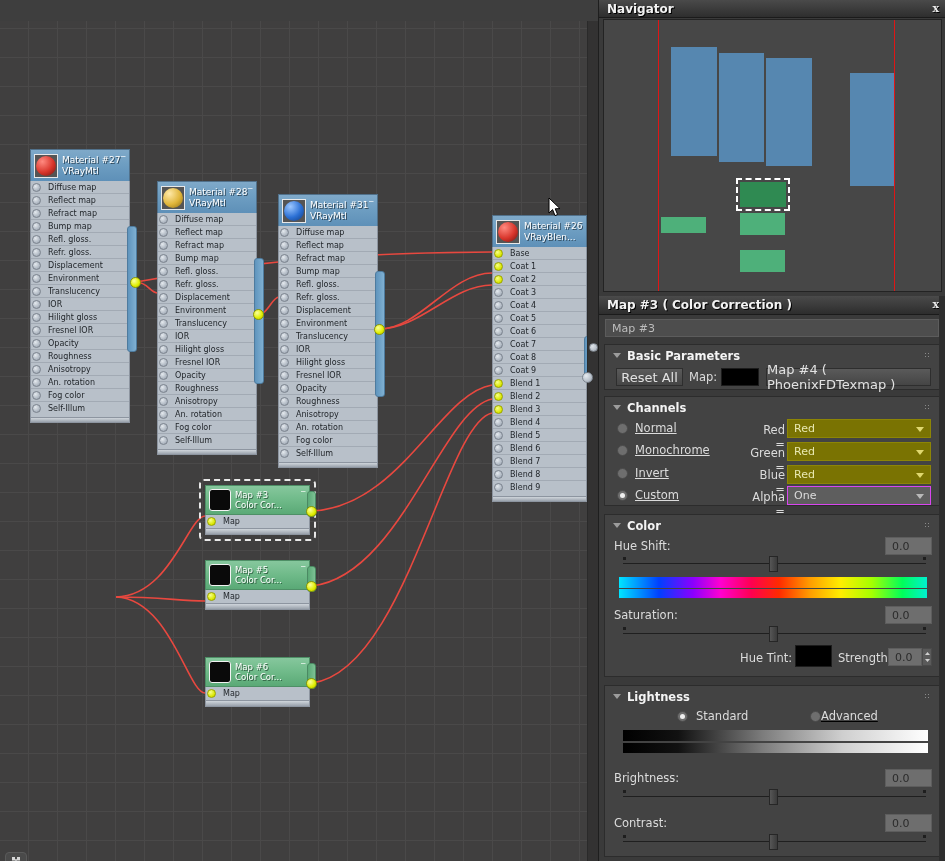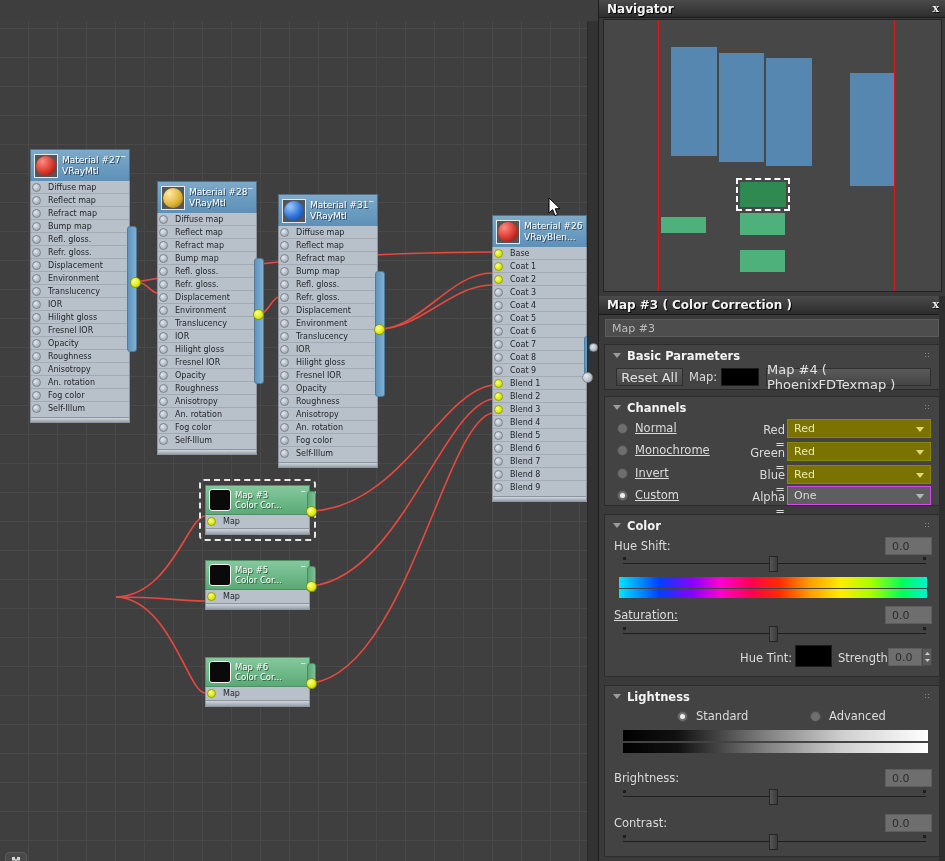--- a/index.html
+++ b/index.html
@@ -877,21 +877,21 @@
         <div class="slider-track" style="left:18px; top:48px; width:303px;"></div>
         <div class="slider-cap" style="left:18px; top:42px;"></div>
         <div class="slider-cap" style="left:318px; top:42px;"></div>
         <div class="slider-thumb" style="left:164px; top:41px;"></div>
 
         <div class="grad-strip" style="left:14px; top:62px; width:308px; height:11px;
              background:linear-gradient(to right,#00e5ff,#0040ff 13%,#8a00ff 24%,#ff00d0 33%,#ff0050 43%,#ff2b00 52%,#ff9d00 62%,#ffee00 72%,#a6ff00 82%,#00ff5a 92%,#00f0d0);"></div>
         <div class="grad-strip" style="left:14px; top:74px; width:308px; height:9px;
              background:linear-gradient(to right,#00e5ff,#0040ff 13%,#8a00ff 24%,#ff00d0 33%,#ff0050 43%,#ff2b00 52%,#ff9d00 62%,#ffee00 72%,#a6ff00 82%,#00ff5a 92%,#00f0d0);"></div>
 
-        <span class="lbl" style="position:absolute; left:9px; top:93px;text-decoration:underline;">Saturation:</span>
+        <span class="lbl" style="position:absolute; left:9px; top:93px;">Saturation:</span>
         <div class="numbox" style="left:280px; top:91px; width:47px;">0.0</div>
         <div class="slider-track" style="left:18px; top:118px; width:303px;"></div>
         <div class="slider-cap" style="left:18px; top:112px;"></div>
         <div class="slider-cap" style="left:318px; top:112px;"></div>
         <div class="slider-thumb" style="left:164px; top:111px;"></div>
 
         <span class="lbl" style="position:absolute; left:135px; top:136px;">Hue Tint:</span>
         <div class="swatch-black" style="position:absolute; left:190px; top:130px; width:37px; height:22px;"></div>
         <span class="lbl" style="position:absolute; left:233px; top:136px;">Strength:</span>
         <div class="numbox" style="left:283px; top:133px; width:34px;">0.0</div>
@@ -907,21 +907,21 @@
         <div class="rollout-bar">
           <span class="tri"></span>
           <span class="rollout-label">Lightness</span>
           <span class="grip"></span>
         </div>
 
         <div style="position:absolute; left:72px; top:23px; display:flex; align-items:center; gap:8px;">
           <span class="radio sel"></span>
           <span class="lbl">Standard</span>
         </div>
-        <div style="position:absolute; left:205px; top:23px; display:flex; align-items:center; gap:8px;">
+        <div style="position:absolute; left:205px; top:23px; display:flex; align-items:center; text-decoration:underline;">
           <span class="radio"></span>
           <span class="lbl">Advanced</span>
         </div>
 
         <div class="grad-strip" style="left:18px; top:44px; width:305px; height:11px;
              background:linear-gradient(to right,#000000,#111 18%,#7d7d7d 46%,#cfcfcf 72%,#ffffff);"></div>
         <div class="grad-strip" style="left:18px; top:57px; width:305px; height:10px;
              background:linear-gradient(to right,#000000,#111 18%,#7d7d7d 46%,#cfcfcf 72%,#ffffff);"></div>
 
         <span class="lbl" style="position:absolute; left:9px; top:85px;">Brightness:</span>

